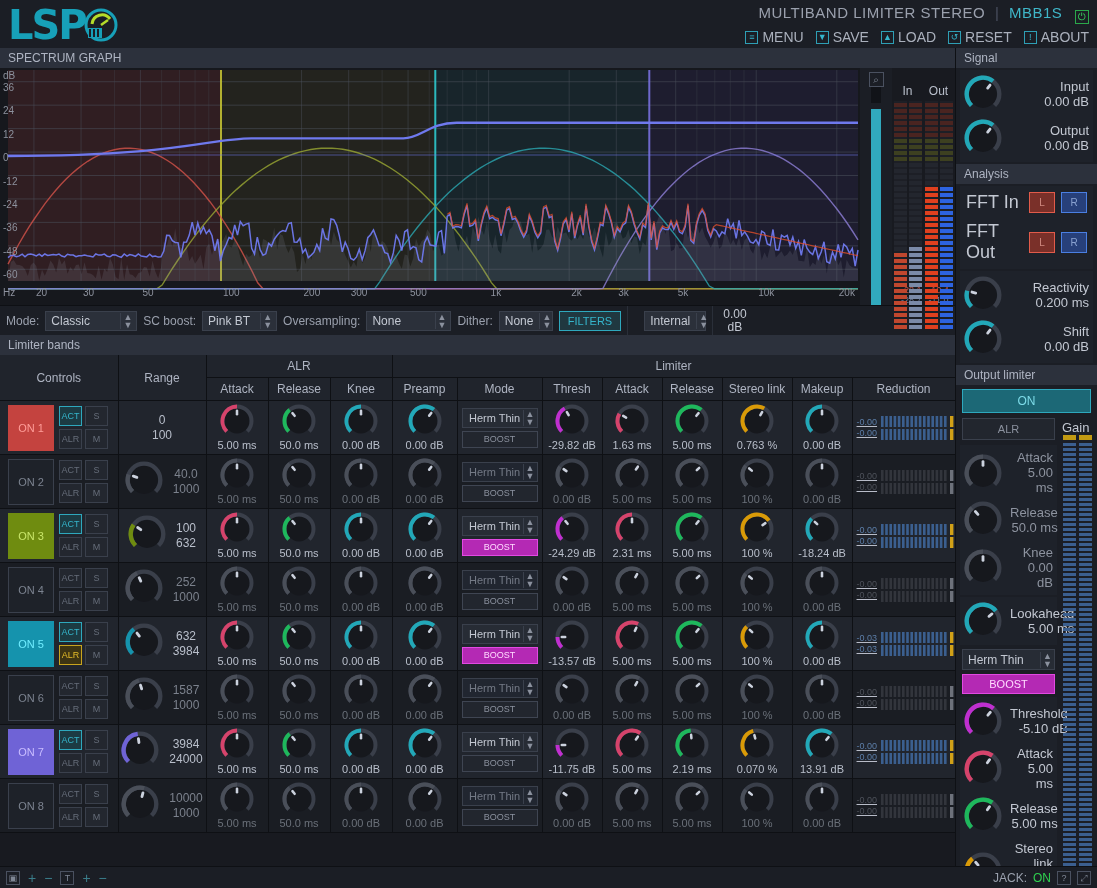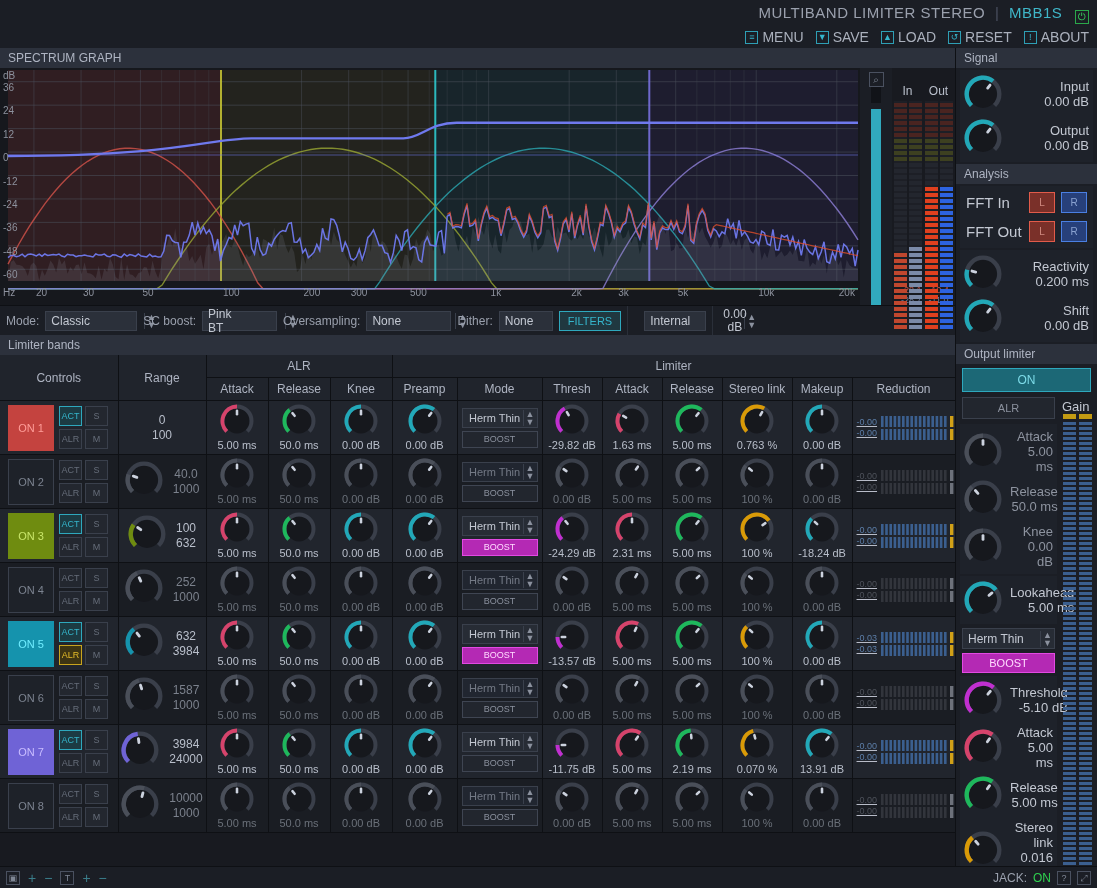--- a/index.html
+++ b/index.html
@@ -39,21 +39,21 @@
   .zoombar-top{ width:10px; height:16px; background:#111318; }
   .mcol{ width:31px; display:flex; flex-direction:column; align-items:center; }
   .mcol .mlab{ font-size:12px; color:#b9bfcb; padding-top:16px;}
   .mpair{ display:flex; gap:2px; flex:1; padding-top:3px;}
   .mbar{ width:13px; position:relative; background:#1d1f26; }
   .mval{ font-size:9px; line-height:10px; text-align:center; }
   .mval.r{ color:#c0564c; } .mval.b{ color:#6f7f9e; }
   
   .gctrl{ display:flex; align-items:center; gap:6px; height:30px; background:#1b1e25; padding:0 6px; border-top:1px solid #0e1014;}
   .gctrl .lab{ font-size:12px; color:#9aa0ad; }
-  .sel{ background:#2b303a; border:1px solid #3a404c; height:20px; display:flex; align-items:center; color:#c3c8d2; font-size:12px; padding:0 2px 0 5px;gap:48px; }
+  .sel{ background:#2b303a; border:1px solid #3a404c; height:20px; display:flex; align-items:center; color:#c3c8d2; font-size:12px; padding:0 2px 0 5px; }
   .sel .txt{ padding-right:6px; }
   .spin{ margin-left:auto; color:#8b919e; font-size:9px; line-height:8px; padding:0 2px; border-left:1px solid #3a404c; }
   .btn-filters{ border:1px solid #2ea8bd; color:#35b6cc; background:#203840; font-size:11px; padding:3px 8px; }
   .grp{ border-left:1px solid #2a2f39; padding-left:16px; display:flex; align-items:center; gap:6px; height:100%;}
   .linkbtn{ width:180px; text-align:center; border:1px solid #3a404c; background:#242833; color:#a5abb7; font-size:12px; padding:3px 0; }
   .dbsmall{ font-size:12px; color:#c3c8d2; text-align:center; line-height:13px; }
   
   table.bands{ border-collapse:collapse; width:955px; table-layout:fixed; }
   table.bands th, table.bands td{ border-right:1px solid #0e1014; border-bottom:1px solid #0e1014; text-align:center; }
   .thgroup{ background:#20242c; color:#aeb4c2; font-size:12px; font-weight:normal; padding:4px 0; }
@@ -88,21 +88,21 @@
   .redbars{ position:relative; height:26px; flex:1; }
   
   .rsec{ padding:4px 6px 6px 6px; }
   .rknobrow{ display:flex; align-items:center; gap:8px; padding:3px 4px; }
   .rknob{ width:38px;height:38px;border-radius:50%;position:relative; flex:none;}
   .rlabels{ flex:1; text-align:right; line-height:15px; }
   .rlabels .nm{ font-size:13px; color:#c3c8d2; }
   .rlabels .vl{ font-size:13px; color:#c3c8d2; }
   .rlabels .nm.dim,.rlabels .vl.dim{ color:#8d939f; }
   .fftrow{ display:flex; align-items:center; padding:4px 6px; gap:6px;}
-  .fftlab{ font-size:15px; color:#c3c8d2; flex:1;}
+  .fftlab{ font-size:18px; color:#c3c8d2; flex:1;}
   .lrb{ width:26px;height:21px; display:flex;align-items:center;justify-content:center; font-size:10px;}
   .lrb.L{ border:1px solid #e25b4a; background:#7a3029; color:#d08a80; }
   .lrb.R{ border:1px solid #4a7fe2; background:#27407a; color:#8aa2d0; }
   .onbig{ margin:4px 6px; border:1px solid #2ea8bd; background:#1c6876; color:#7ddbe8; font-size:12px; text-align:center; padding:4px 0;}
   .alrbtn{ margin:5px 6px; border:1px solid #3a404c; background:#22262e; color:#8b919e; font-size:11px; text-align:center; padding:4px 0;}
   .boxed{ background:#1e222a; margin:2px 4px; padding:2px 0; }
   .rselwrap{ margin:4px 6px; }
   .rsel{ background:#272c35; border:1px solid #3a404c; height:21px; display:flex;align-items:center; color:#c3c8d2; font-size:12px; padding-left:5px;}
   .rboost{ margin:3px 6px; border:1px solid #e24ae2; background:#b429b4; color:#ffd9ff; font-size:11px; text-align:center; padding:3px 0;}
   .gaincol{ position:absolute; right:0; top:0; width:37px; }
@@ -113,20 +113,34 @@
   .status{ position:absolute; left:0; bottom:0; width:1097px; height:22px; background:#1b1e25; border-top:1px solid #0e1014; display:flex; align-items:center; padding:0 6px; gap:8px; }
   .sico{ width:14px;height:14px; border:1px solid #4a5160; color:#7e8694; font-size:9px; text-align:center; line-height:12px;}
   .pm{ color:#3a7d8a; font-size:14px; }
   .jack{ margin-left:auto; display:flex; align-items:center; gap:6px; font-size:12px; color:#9aa0ad; }
   .jack .on{ color:#2fd14f; }
 </style>
 </head>
 <body>
 
 <div class="topbar">
+  <div class="logo">
+    <span class="logo-text">LSP</span>
+    <span class="logo-knob">
+      <svg width="38" height="38" viewBox="0 0 38 38">
+        <circle cx="19" cy="19" r="15" fill="none" stroke="#17a0b8" stroke-width="3"></circle>
+        <path d="M10 18 A10 10 0 0 1 28 13" fill="none" stroke="#b5dc2a" stroke-width="3"></path>
+        <line x1="19" y1="19" x2="26" y2="14" stroke="#b5dc2a" stroke-width="2.5"></line>
+        <rect x="6" y="22" width="14" height="10" fill="#17a0b8"></rect>
+        <rect x="7" y="23" width="2" height="8" fill="#1b1e25"></rect>
+        <rect x="11" y="23" width="2" height="8" fill="#1b1e25"></rect>
+        <rect x="15" y="23" width="2" height="8" fill="#1b1e25"></rect>
+      </svg>
+    </span>
+  </div>
   <div class="titlewrap">
     <div class="apptitle">
       <span>MULTIBAND LIMITER STEREO</span>
       <span class="sep">|</span>
       <span class="short">MBB1S</span>
       <span class="pwr">⏻</span>
     </div>
     <div class="menurow">
       <span class="mi">
           <span class="mico">≡</span>

